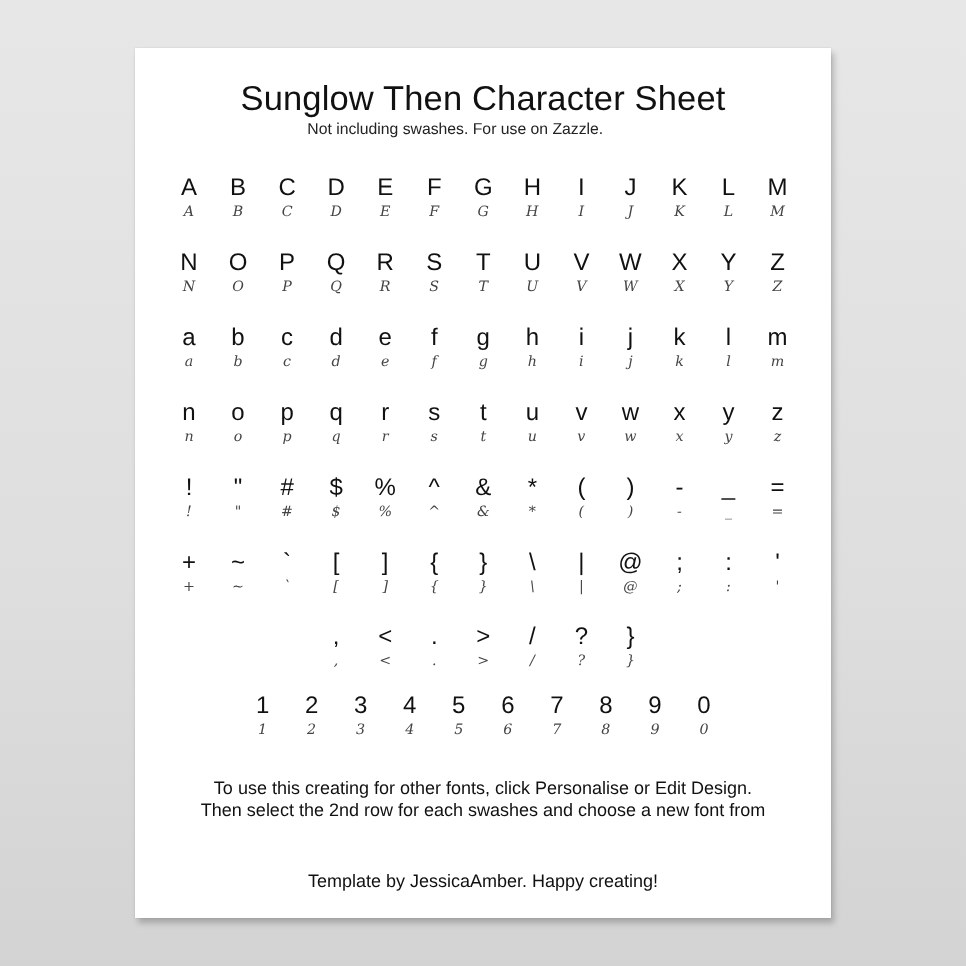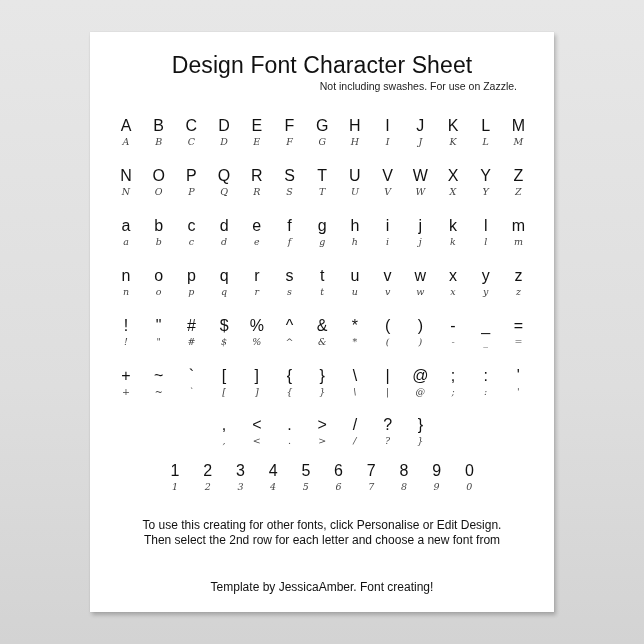--- a/index.html
+++ b/index.html
@@ -32,21 +32,21 @@
       text-align: center;
       font-size: 23px;
       letter-spacing: 0.1px;
       color: #111;
     }
     .subtitle {
       position: absolute;
       left: 0;
       top: 48px;
       width: 427px;
-      text-align: right;
+      text-align: center;
       font-size: 10.5px;
       color: #222;
     }
     .grid-row {
       position: absolute;
       left: 0;
       width: 464px;
       height: 44px;
     }
     .cell {
@@ -89,21 +89,21 @@
       width: 464px;
       text-align: center;
       font-size: 12px;
       color: #111;
     }
   </style>
 </head>
 <body>
 
 <div class="poster">
-  <div class="title">Design Font Character Sheet</div>
+  <div class="title">Sunglow Then Character Sheet</div>
   <div class="subtitle">Not including swashes. For use on Zazzle.</div>
 
   <div id="grid">
       <div class="grid-row" style="top: 85px;">
         <div class="cell" style="left: 36px;">
           <span class="plain">A</span>
           <span class="script">A</span>
         </div>
         <div class="cell" style="left: 68.7px;">
           <span class="plain">B</span>
@@ -493,17 +493,17 @@
         </div>
         <div class="cell" style="left: 379.35px;">
           <span class="plain">0</span>
           <span class="script">0</span>
         </div>
       </div>
     </div>
 
   <div class="instructions">
     <div>To use this creating for other fonts, click Personalise or Edit Design.</div>
-    <div>Then select the 2nd row for each letter and choose a new font from</div>
+    <div>Then select the 2nd row for each swashes and choose a new font from</div>
   </div>
 
-  <div class="credit">Template by JessicaAmber. Font creating!</div>
+  <div class="credit">Template by JessicaAmber. Happy creating!</div>
 </div>
 
 </body></html>

